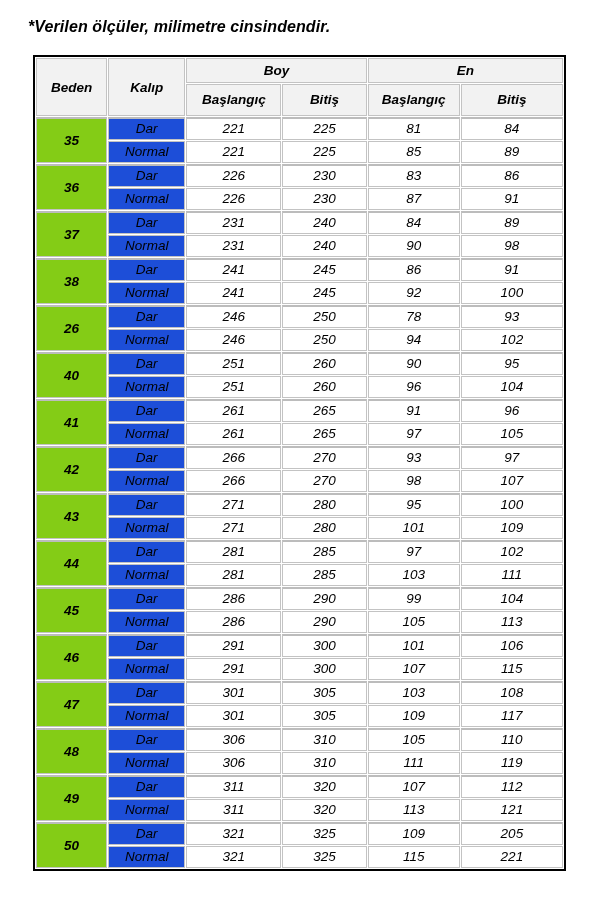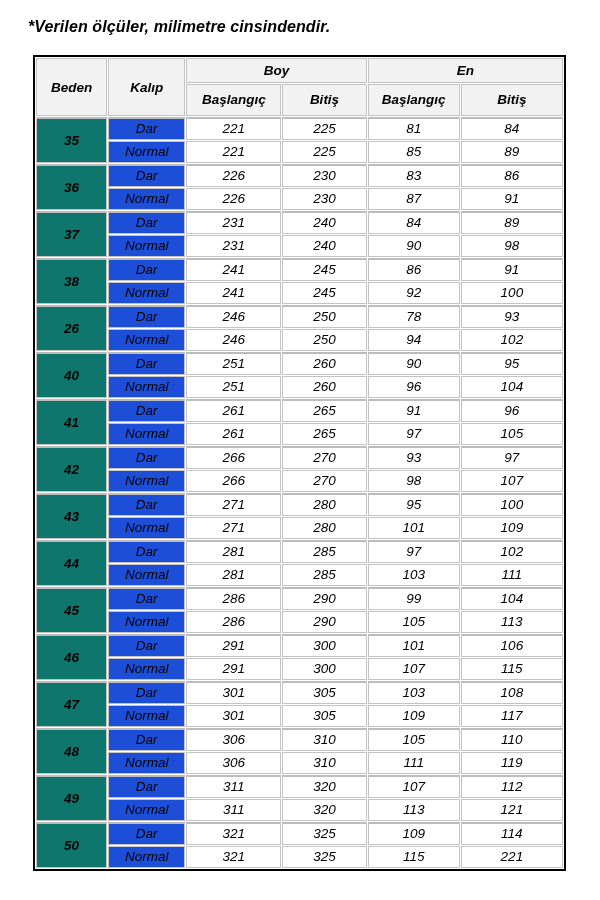--- a/index.html
+++ b/index.html
@@ -44,21 +44,21 @@
   thead th {
     background: #f2f2f2;
     font-weight: bold;
     color: #000000;
     margin-top: 32px;
   }
   thead tr.h1 th { line-height: 23px; }
   thead tr.h2 th { line-height: 30px; }
   thead th.span-rows { line-height: 20px; }
   tbody td { line-height: 20px; background: #ffffff; }
-  td.beden-cell { background: #0f766e; font-weight: bold; }
+  td.beden-cell { background: #84cc16; font-weight: bold; }
   td.kalip-cell { background: #1d4ed8; }
   tbody tr.group-first td { border-top: 2px solid #bcbcbc; }
 </style>
 </head>
 <body>
 
 <div class="page">
   <p class="note">*Verilen ölçüler, milimetre cinsindendir.</p>
 
   <table class="size-chart">
@@ -309,21 +309,21 @@
           <td>320</td>
           <td>113</td>
           <td>121</td>
         </tr>
         <tr class="group-first">
           <td class="beden-cell" rowspan="2">50</td>
           <td class="kalip-cell">Dar</td>
           <td>321</td>
           <td>325</td>
           <td>109</td>
-          <td>114</td>
+          <td>205</td>
         </tr>
         <tr class="group-rest">
           <td class="kalip-cell">Normal</td>
           <td>321</td>
           <td>325</td>
           <td>115</td>
           <td>221</td>
         </tr>
       </tbody>
   </table>

